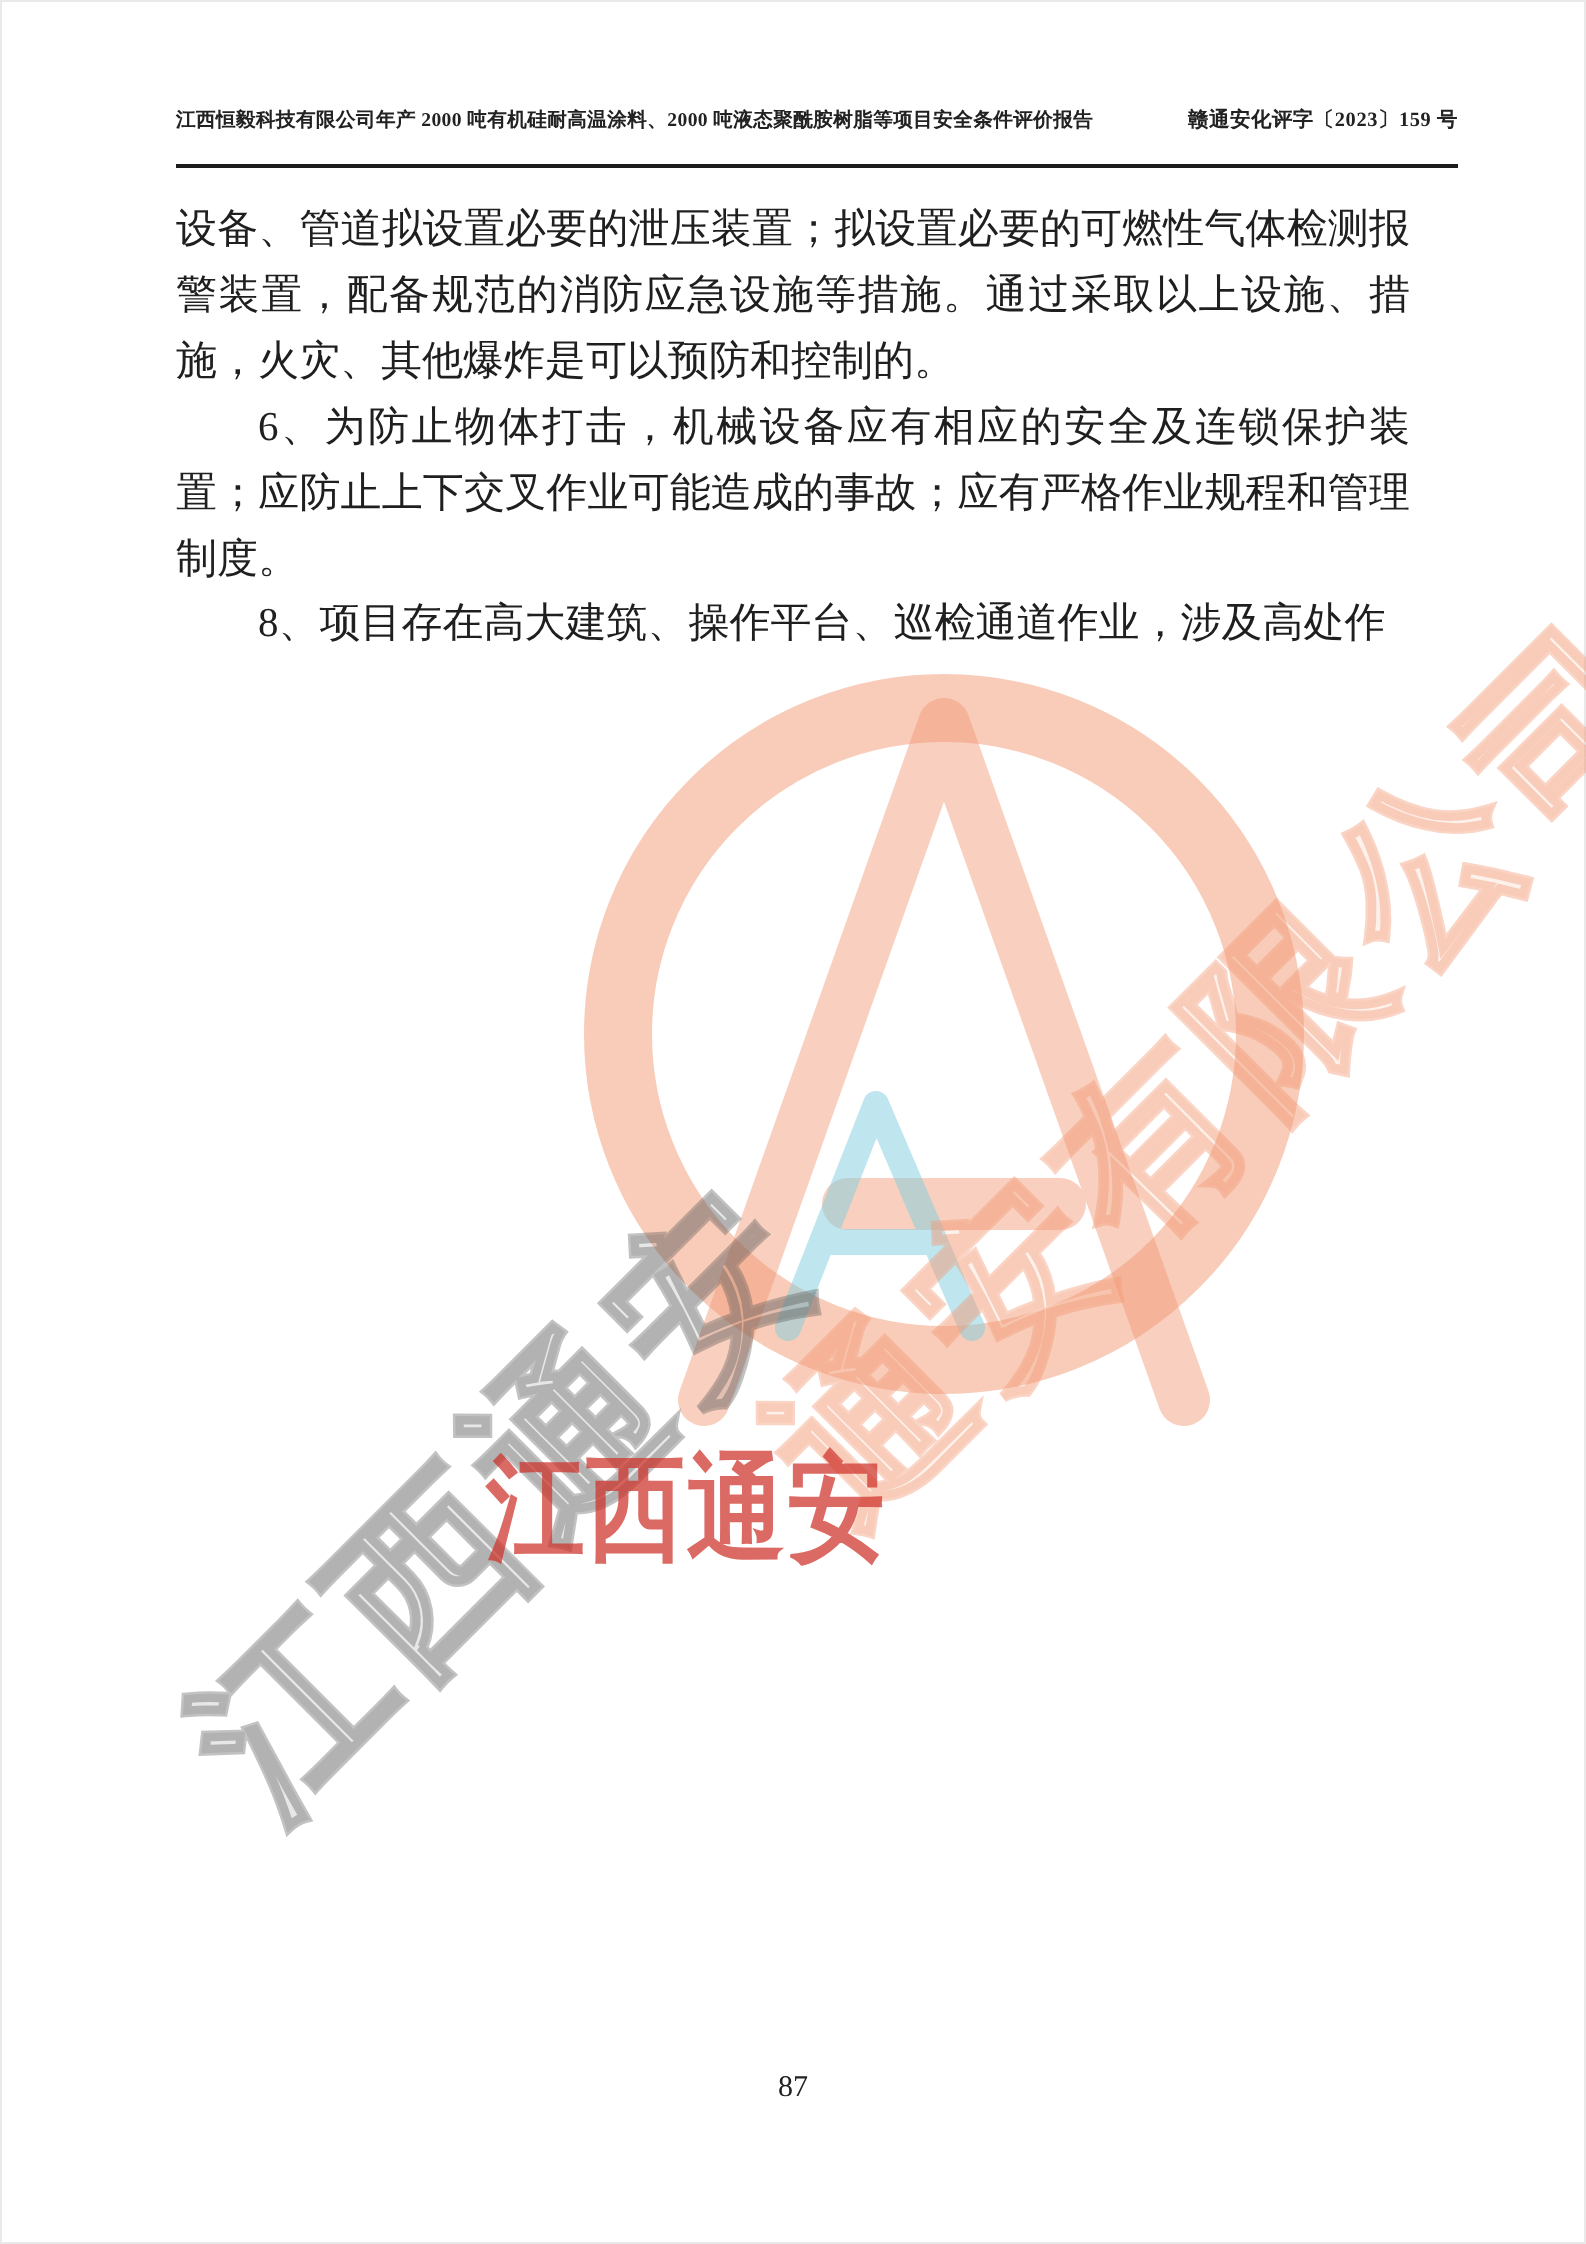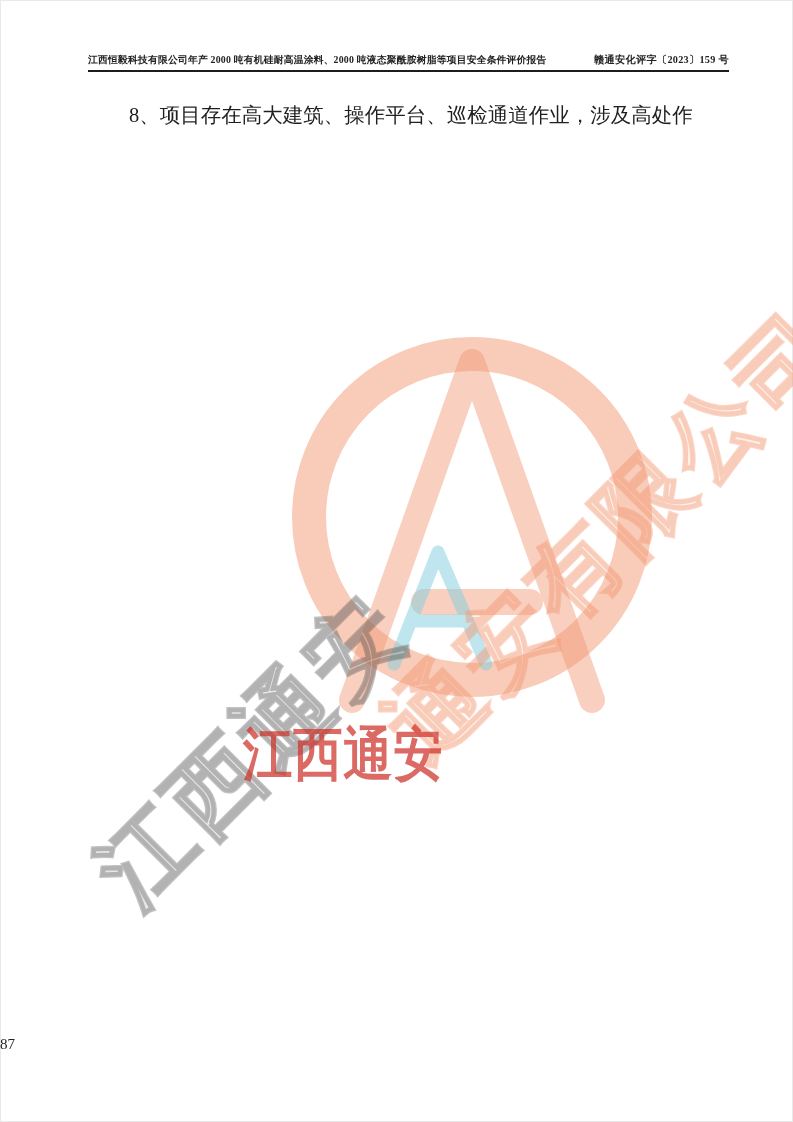--- a/index.html
+++ b/index.html
@@ -10,41 +10,41 @@
     background:#ffffff;
     overflow:hidden;
     box-shadow:inset 0 0 0 1px #e9e9e9;
     font-family:"Liberation Serif","DejaVu Serif",serif;
   }
   
   .header{
     position:absolute;left:88px;right:64px;top:46px;height:21px;
     display:flex;justify-content:space-between;align-items:flex-end;
     border-bottom:2px solid #1c1c1c;
-    padding-bottom:3px;
+    padding-bottom:15px;
   }
   .header .h-left{
     font-size:9.8px;font-weight:bold;color:#222;letter-spacing:0.2px;white-space:nowrap;
   }
   .header .h-right{
     font-size:10.2px;font-weight:bold;color:#222;letter-spacing:0.3px;white-space:nowrap;
   }
   
   .body-text{
     position:absolute;left:88px;top:99px;width:617px;
     font-size:20.5px;line-height:32.9px;color:#1f1f1f;
     text-align:justify;
     z-index:2;
   }
   .body-text p{margin:0;}
   .body-text p.indent{text-indent:2em;}
   
   .footer{
     position:absolute;left:0;right:0;top:1036px;
-    font-size:15px;color:#222;
+    text-align:center;font-size:15px;color:#222;
     z-index:2;
   }
   
   .wm-layer{position:absolute;inset:0;z-index:1;pointer-events:none;}
   .wm-stamp{position:absolute;left:0;top:0;}
   .wm-diag{
     position:absolute;white-space:nowrap;font-weight:bold;
     font-family:"Liberation Sans","DejaVu Sans",sans-serif;
     transform-origin:left top;
   }
@@ -87,18 +87,20 @@
     <div class="wm-diag wm-diag-light">通安有限公司</div>
     <div class="wm-red">江西通安</div>
   </div>
 
   <div class="header">
     <span class="h-left">江西恒毅科技有限公司年产 2000 吨有机硅耐高温涂料、2000 吨液态聚酰胺树脂等项目安全条件评价报告</span>
     <span class="h-right">赣通安化评字〔2023〕159 号</span>
   </div>
 
   <div class="body-text">
+      <p class="">设备、管道拟设置必要的泄压装置；拟设置必要的可燃性气体检测报警装置，配备规范的消防应急设施等措施。通过采取以上设施、措施，火灾、其他爆炸是可以预防和控制的。</p>
+      <p class="indent">6、为防止物体打击，机械设备应有相应的安全及连锁保护装置；应防止上下交叉作业可能造成的事故；应有严格作业规程和管理制度。</p>
       <p class="indent">8、项目存在高大建筑、操作平台、巡检通道作业，涉及高处作</p>
     </div>
 
   <div class="footer">87</div>
 
 </div>
 
 </body></html>

